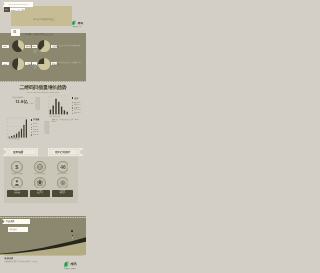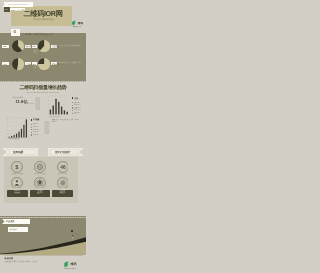--- a/index.html
+++ b/index.html
@@ -71,21 +71,20 @@
 </style>
 </head>
 <body>
 
 <div class="page">
 
   <div class="band2"></div>
   <div class="band4"></div>
 
   <div class="hdr-panel"></div>
-  <div class="hdr-title">二维码IOR网</div>
   <div class="hdr-sub">二维码行业数据研究报告</div>
 
   <div class="ribbon-top">
     <div class="rb-notch"></div>
   </div>
   <div class="ribbon-top-txt">www.erweima-report.cn</div>
 
   <div class="tag-dark"></div>
   <div class="tag-dark-t">QR</div>
   <div class="box-w2"></div>

